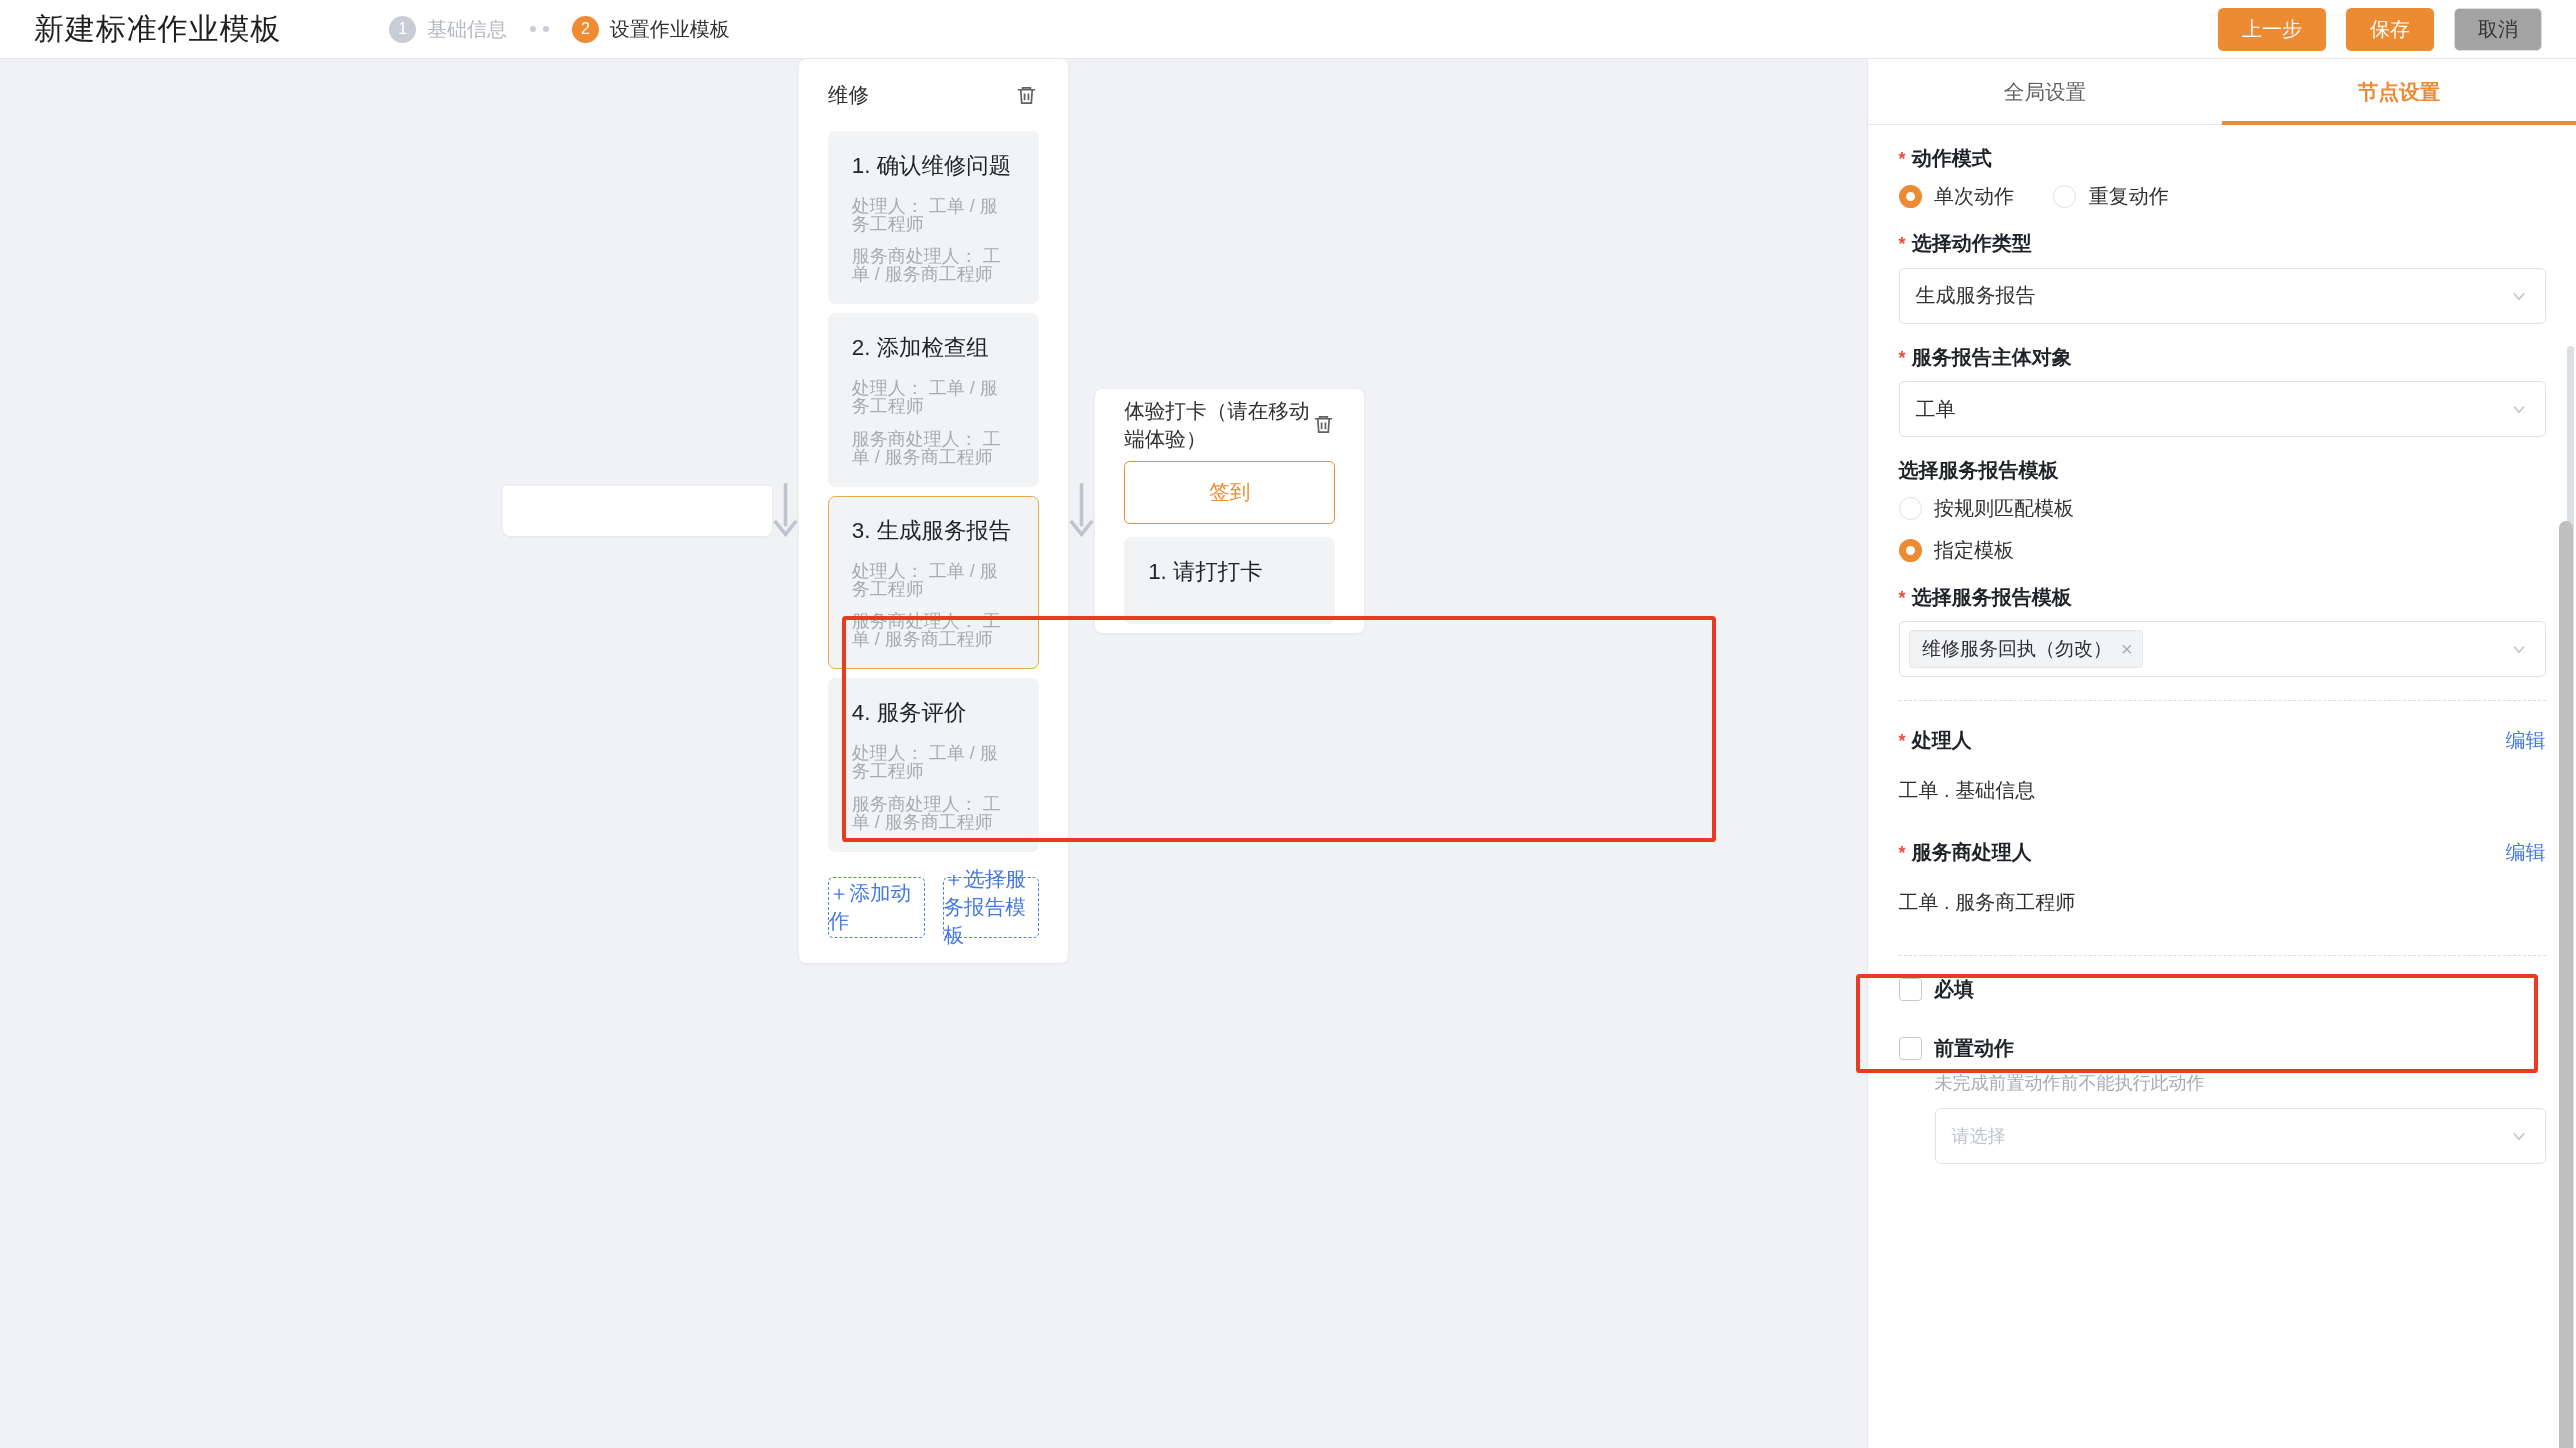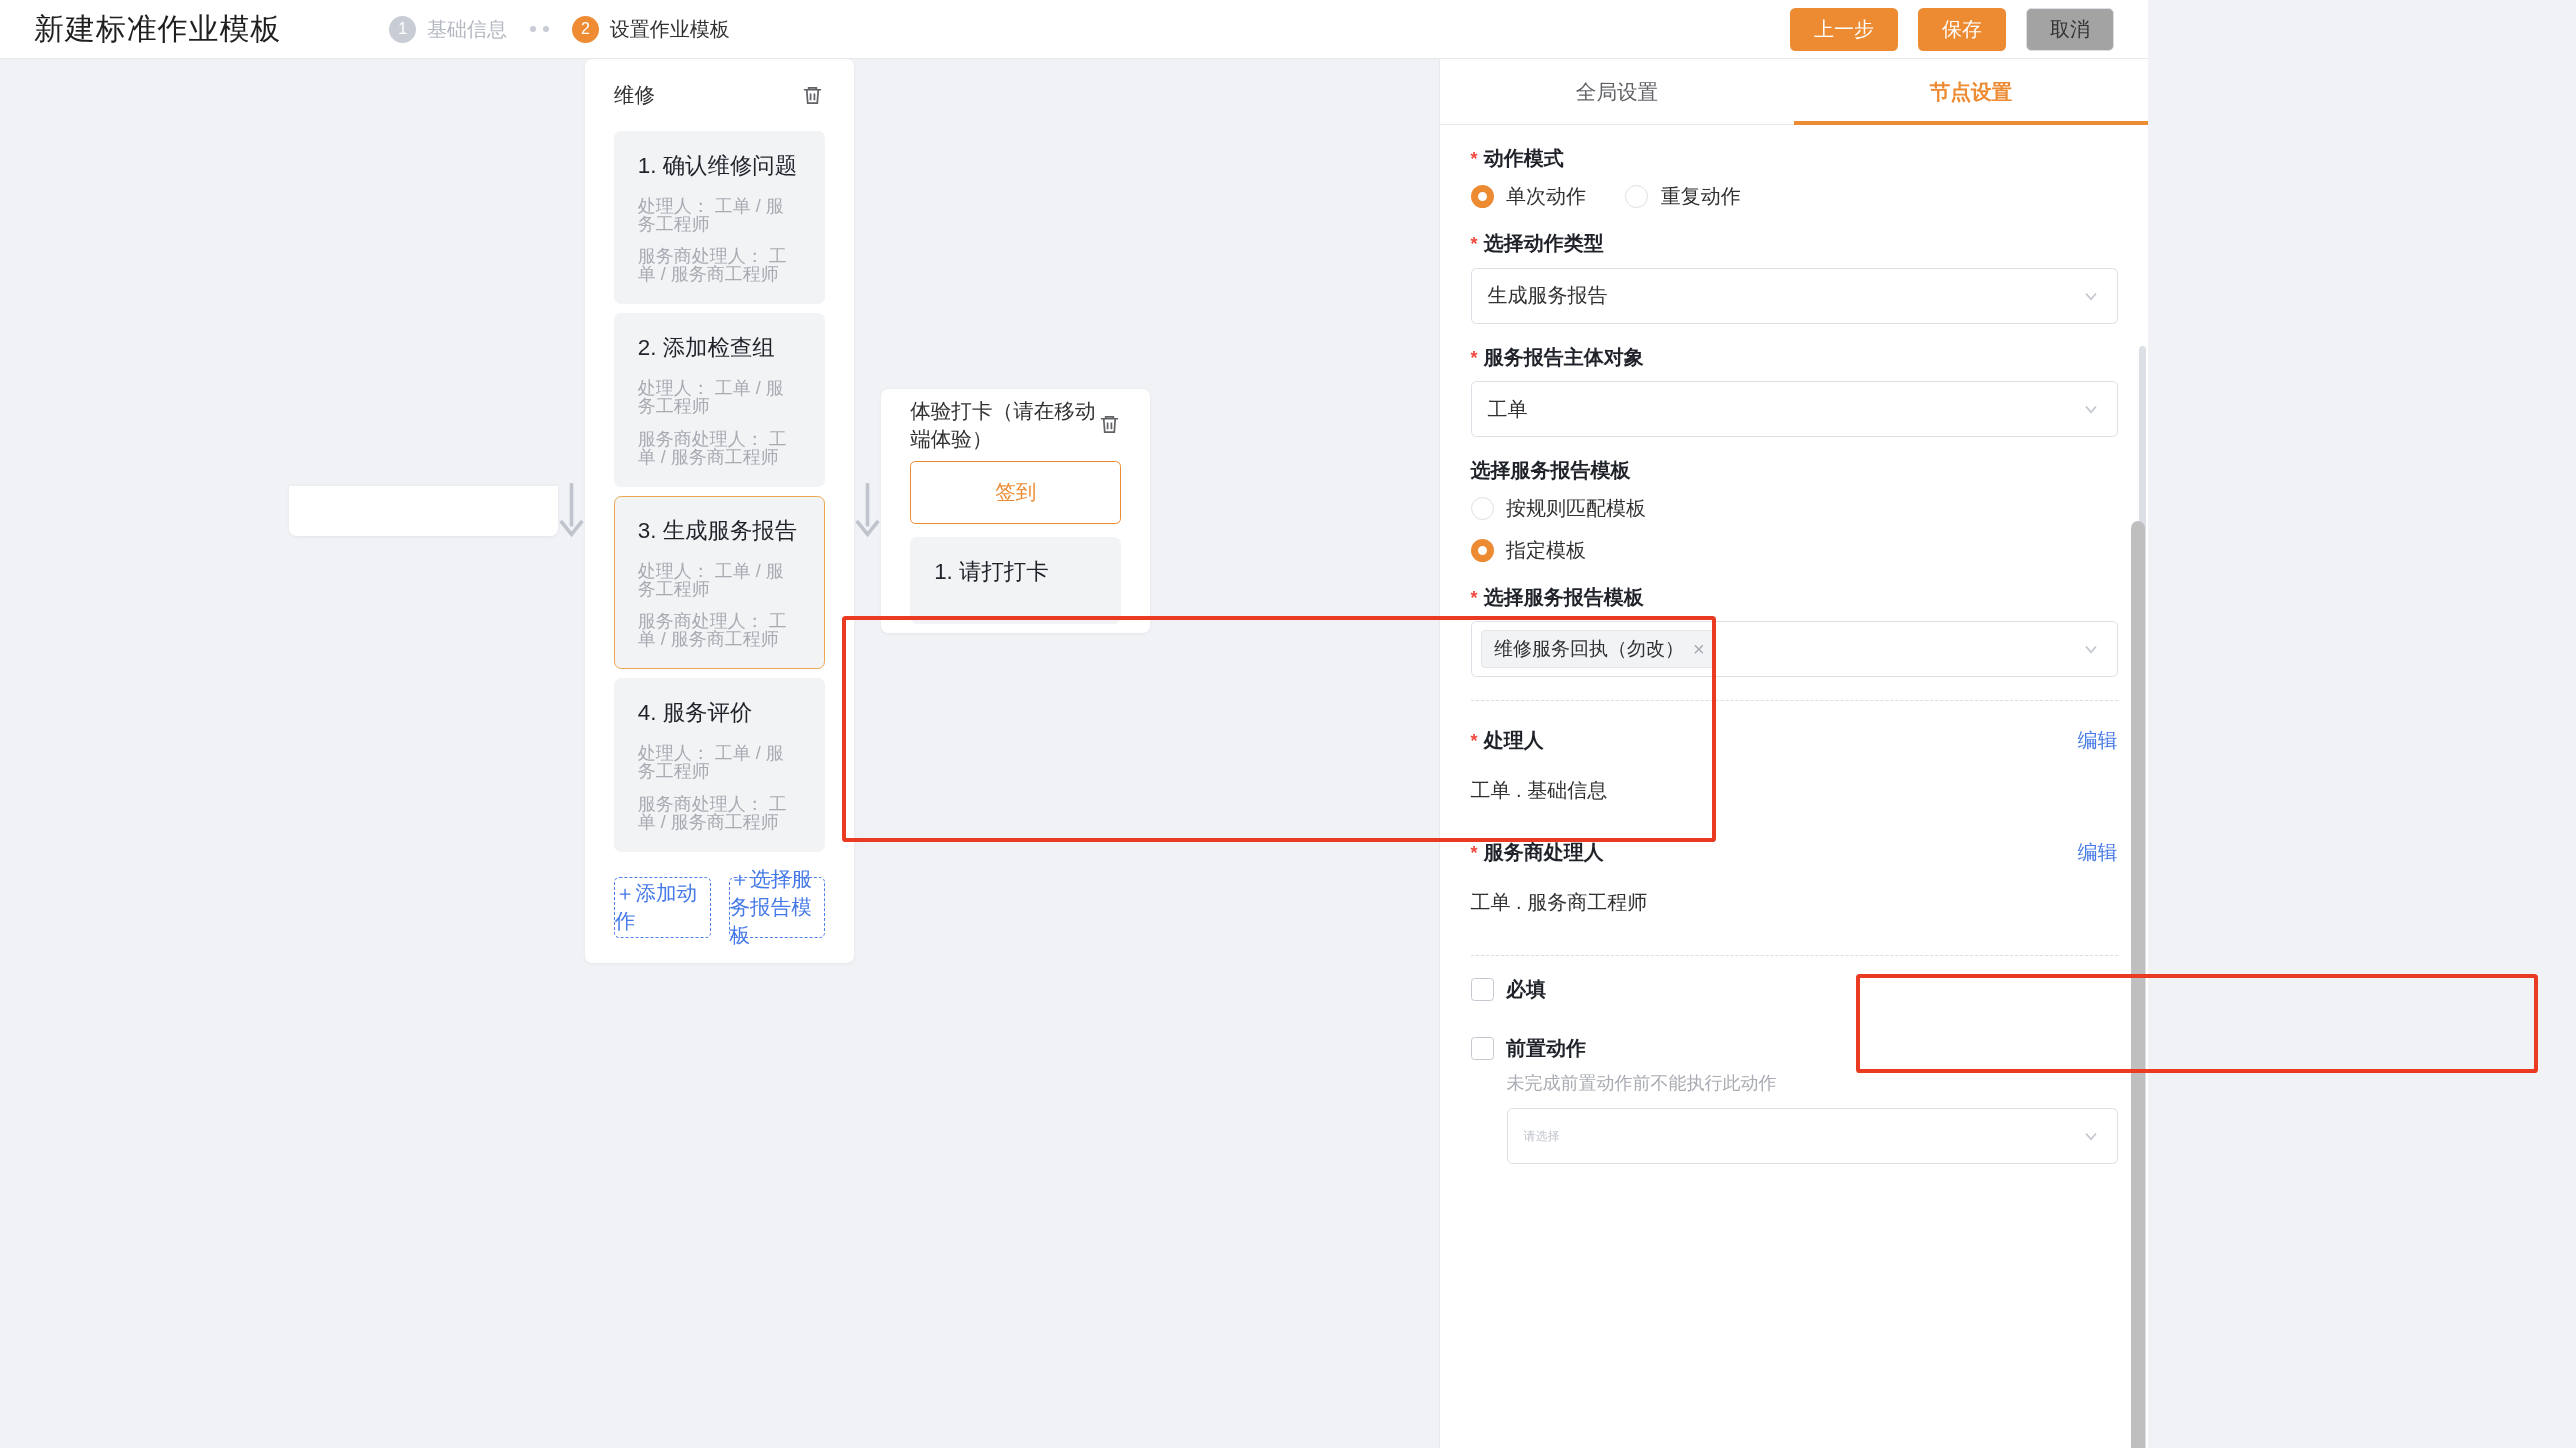--- a/index.html
+++ b/index.html
@@ -1,21 +1,21 @@
 <!DOCTYPE html>
 <html style="font-size:14.4px"><head>
 <meta charset="utf-8">
 <style>
   * { box-sizing: border-box; margin: 0; padding: 0; }
   html, body {
     width: 2576px; height: 1449px;
     font-family: "Liberation Sans", "DejaVu Sans", sans-serif;
     background: #f0f2f5; overflow: hidden;
   }
-  .app { width: 2148px; height: 1449px; display: flex; flex-direction: column; position: relative; }
+  .app { width: 2576px; height: 1449px; display: flex; flex-direction: column; position: relative; }
 
   
   .header {
     height: 59px; min-height: 59px; background: #ffffff;
     display: flex; align-items: center; padding: 0 34px;
     border-bottom: 0.9px solid #e8e8e8; position: relative; z-index: 5;
   }
   .app-title { font-size: 30px; color: #1f1f1f; letter-spacing: 0.9px; white-space: nowrap; }
   .steps { display: flex; align-items: center; margin-left: 108px; }
   .step { display: flex; align-items: center; }
@@ -112,21 +112,21 @@
     font-size: 20px; color: #1f2329; font-weight: bold; margin-bottom: 10.8px;
     display: flex; align-items: baseline;
   }
   .req { color: #f04a3f; margin-right: 6.3px; font-size: 18px; line-height: 1; }
 
   .select {
     height: 56px; border: 0.9px solid #dcdfe6; border-radius: 5.4px; background: #ffffff;
     display: flex; align-items: center; padding: 0 16px; cursor: pointer; position: relative;
   }
   .select .value { font-size: 20px; color: #303133; }
-  .select .ph { font-size: 12px; color: #c0c4cc; }
+  .select .ph { font-size: 18px; color: #c0c4cc; }
   .chev { margin-left: auto; color: #c0c4cc; display: flex; align-items: center; }
 
   .radio-row { display: flex; align-items: center; gap: 39px; margin-top: 3.6px; }
   .radio-item { display: flex; align-items: center; cursor: pointer; }
   .rdot {
     width: 23px; height: 23px; border-radius: 50%; border: 1.8px solid #dcdfe6;
     background: #fff; margin-right: 12.6px; position: relative; flex: none;
   }
   .rdot.on { border: 7.2px solid #ed8b33; }
   .rlabel { font-size: 20px; color: #303133; }

